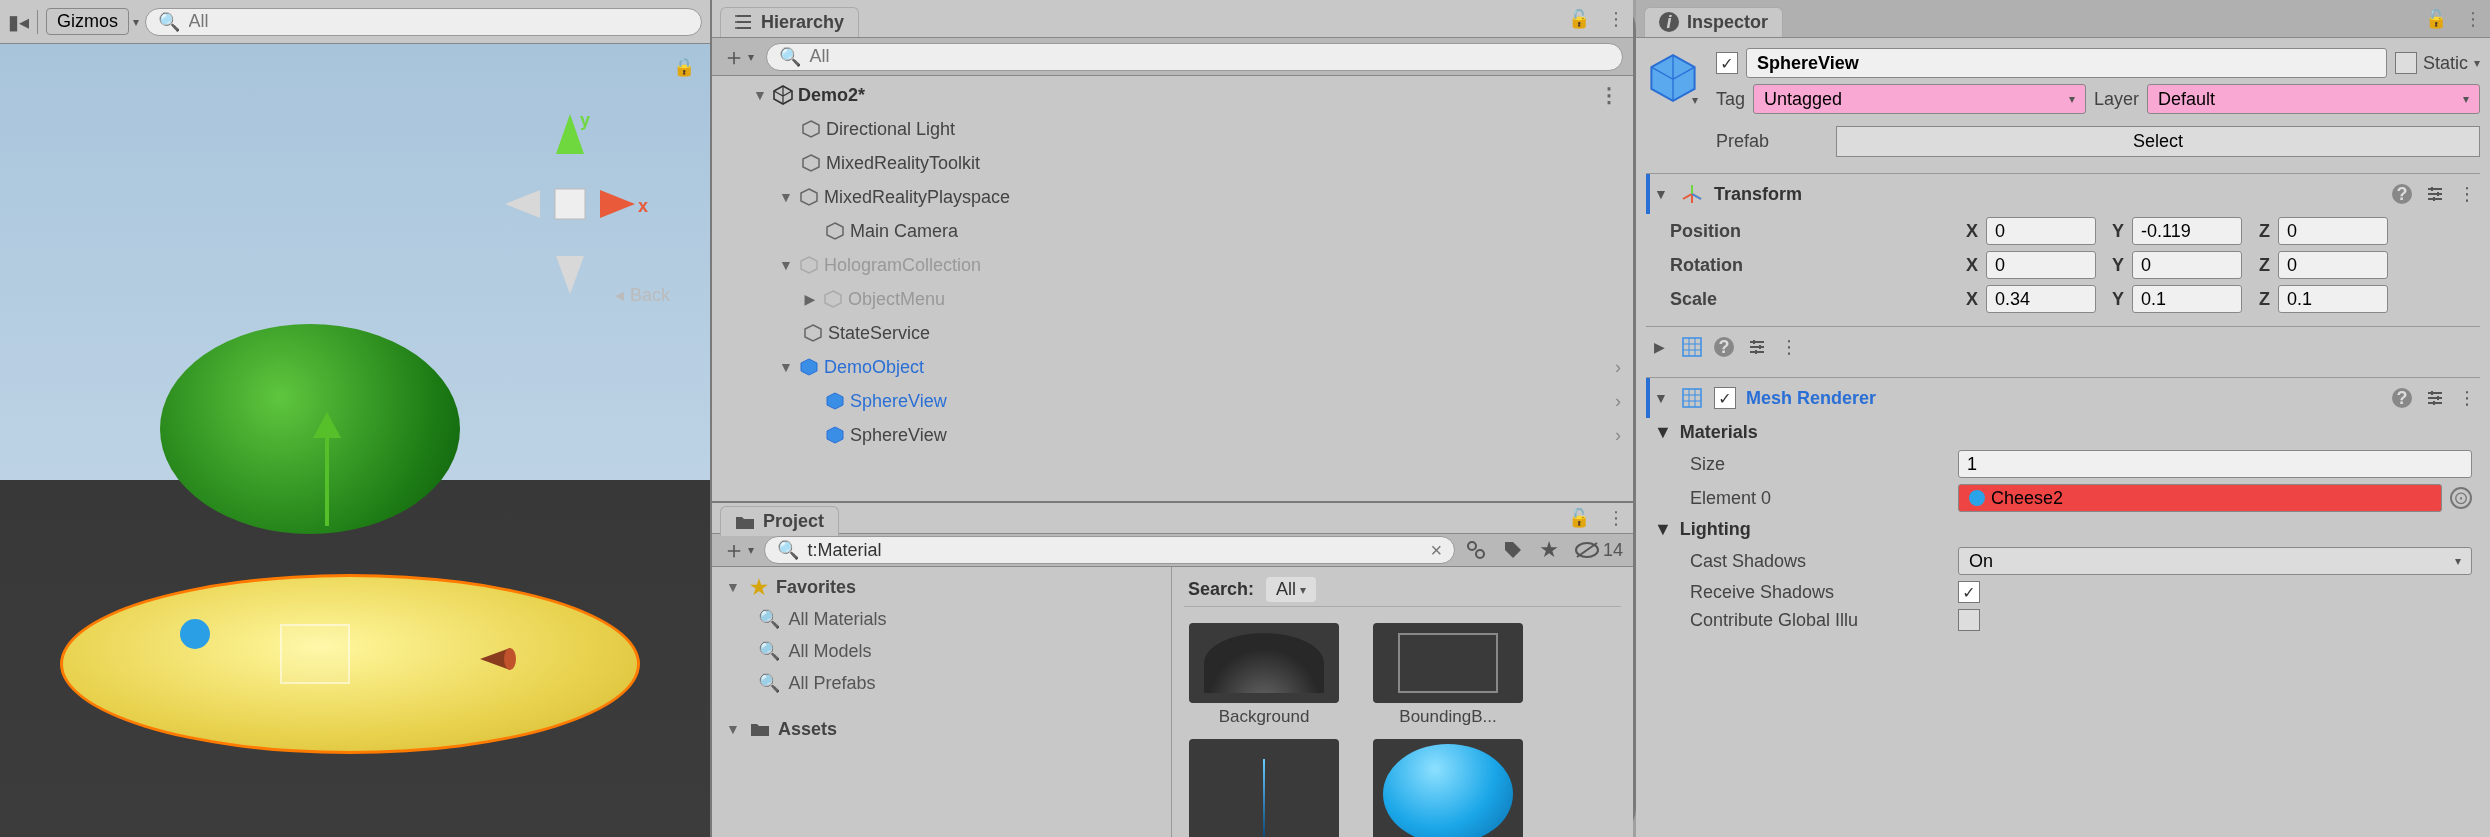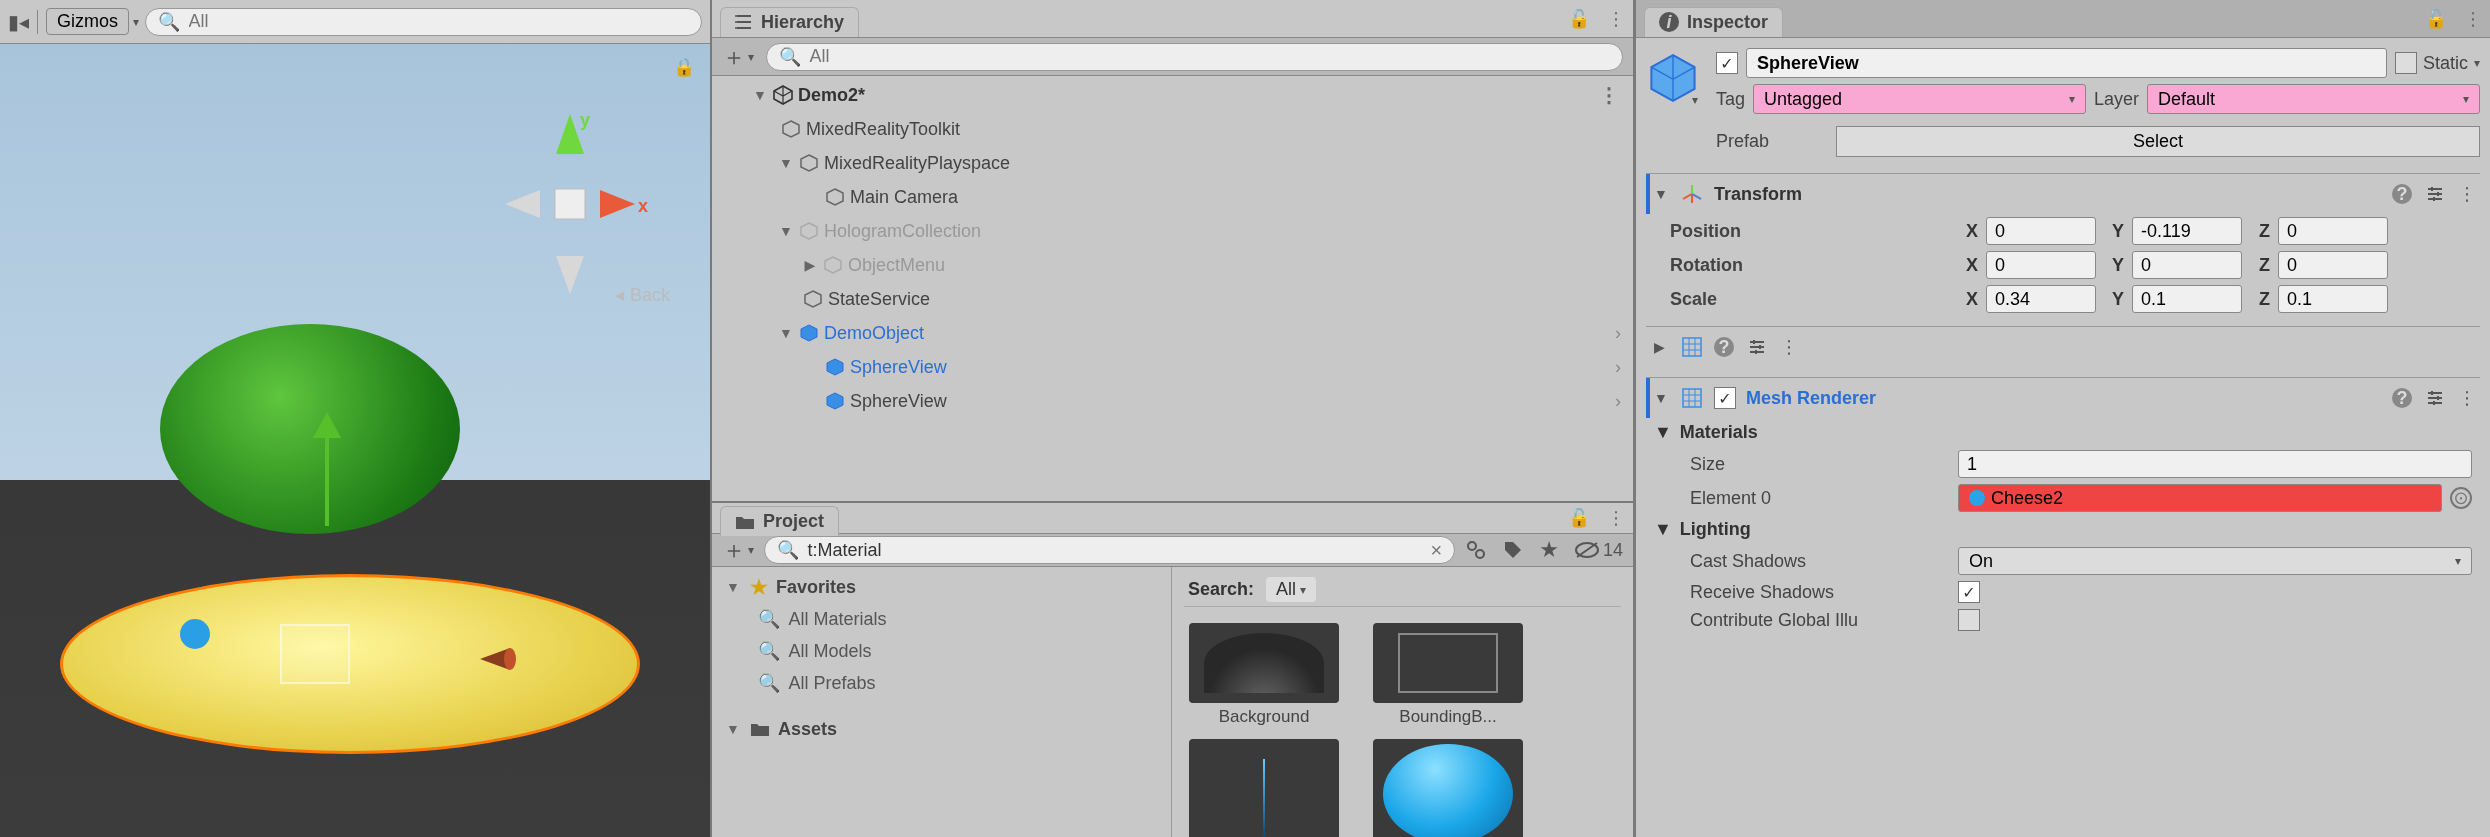--- a/index.html
+++ b/index.html
@@ -21,21 +21,21 @@
 .back-label { position:absolute; top: 240px; right: 40px; color:#bbb; font-size: 22px; display:flex; align-items:center; gap:6px;}
 .green-ellipse { position:absolute; top: 280px; left: 160px; width: 300px; height: 210px; border-radius: 50%; background: radial-gradient(circle at 40% 35%, #5ec63e, #1c7a14 70%, #0d5a0b); }
 .yellow-ellipse { position:absolute; top: 530px; left: 60px; width: 580px; height: 180px; border-radius: 50%; background: radial-gradient(ellipse at 45% 40%, #fff79d, #e8d24e 60%, #d5b62f); border: 3px solid #ff7a00; }
 .scene-arrow { position:absolute; top:392px; left:325px; width:4px; height:90px; background:#56c02a; }
 .scene-arrow::before { content:''; position:absolute; top:-24px; left:-12px; border-left:14px solid transparent; border-right:14px solid transparent; border-bottom:26px solid #56c02a; }
 .scene-cube { position:absolute; top:580px; left:280px; width:70px; height:60px; border:2px solid rgba(255,255,255,0.5); background: rgba(255,255,255,0.12); }
 .blue-dot { position:absolute; top:575px; left:180px; width:30px; height:30px; border-radius:50%; background:#2b9fe6; }
 .red-cone { position:absolute; top:600px; left:480px; width:36px; height:30px; }
 
 
-.middle-col { width: 924px; height:100%; display:flex; flex-direction:column; border-right: 3px solid #7a7a7a; }
+.middle-col { width: 924px; height:100%; display:flex; flex-direction:column; border-right: 3px solid #7a7a7a; border-radius: 29px; }
 .panel-header { height: 38px; background:#c8c8c8; border-bottom:1px solid #888; display:flex; align-items:center; padding: 0 8px; gap: 10px; position:relative; }
 .panel-tab { background:#c8c8c8; border:1px solid #aaa; border-bottom:none; border-radius: 6px 6px 0 0; padding: 4px 14px; display:flex; align-items:center; gap: 8px; font-weight:600; color:#444; position:relative; top:3px; }
 .panel-header .right-icons { margin-left:auto; display:flex; gap:16px; color:#666; }
 .hier-toolbar { height: 38px; background:#b8b8b8; border-bottom:1px solid #888; display:flex; align-items:center; padding: 0 10px; gap: 12px; }
 .plus-btn { font-size:24px; color:#555; display:flex; align-items:center; gap:2px; }
 
 .tree { flex:1; background:#c8c8c8; overflow:auto; padding: 2px 0; }
 .tree-row { height: 34px; display:flex; align-items:center; padding-left: 12px; gap: 4px; color:#444; position:relative; }
 .tree-row .arrow { width:16px; text-align:center; color:#666; font-size:14px; }
 .tree-row .cube-ico { width:22px; height:22px; display:flex; align-items:center; justify-content:center; color:#666; }
@@ -183,21 +183,29 @@
       <span class="arrow">▼</span>
       <span class="cube-ico">
         <svg width="20" height="20" viewBox="0 0 20 20">
             <polygon points="10,1 19,6 19,14 10,19 1,14 1,6" fill="none" stroke="#333" stroke-width="1.6"></polygon>
             <path d="M10 1v18M1 6l9 5 9-5" stroke="#333" stroke-width="1.2" fill="none"></path>
           </svg>
       </span>
       <span class="lbl">Demo2*</span>
       <span class="more">⋮</span>
     </div>
-    <div class="tree-row" style="padding-left:68px">
+    <div class="tree-row" style="padding-left:88px">
+      <span class="cube-ico">
+          <svg width="20" height="20" viewBox="0 0 20 20">
+            <polygon points="10,2 18,6 18,14 10,18 2,14 2,6" fill="none" stroke="#666" stroke-width="1.5"></polygon>
+          </svg>
+        </span>
+      <span class="lbl">Directional Light</span>
+    </div>
+    <div class="tree-row" style="padding-left:88px">
       <span class="cube-ico">
           <svg width="20" height="20" viewBox="0 0 20 20">
             <polygon points="10,2 18,6 18,14 10,18 2,14 2,6" fill="none" stroke="#666" stroke-width="1.5"></polygon>
           </svg>
         </span>
       <span class="lbl">MixedRealityToolkit</span>
     </div>
     <div class="tree-row" style="padding-left:66px">
       <span class="arrow">▼</span>
       <span class="cube-ico">

